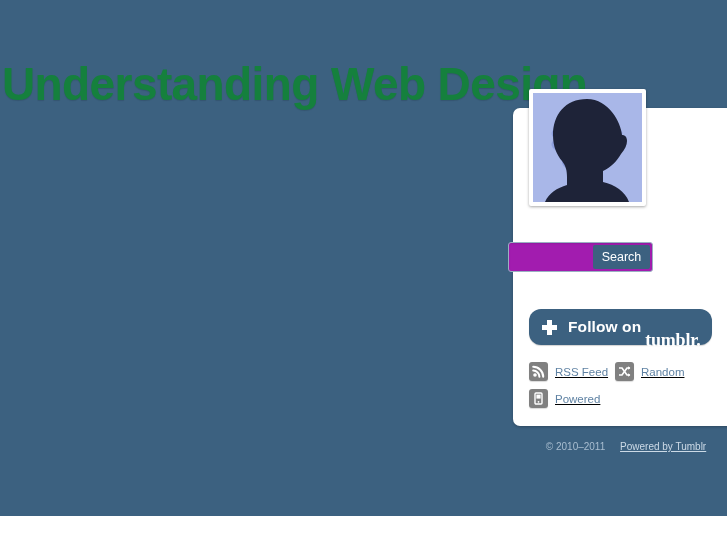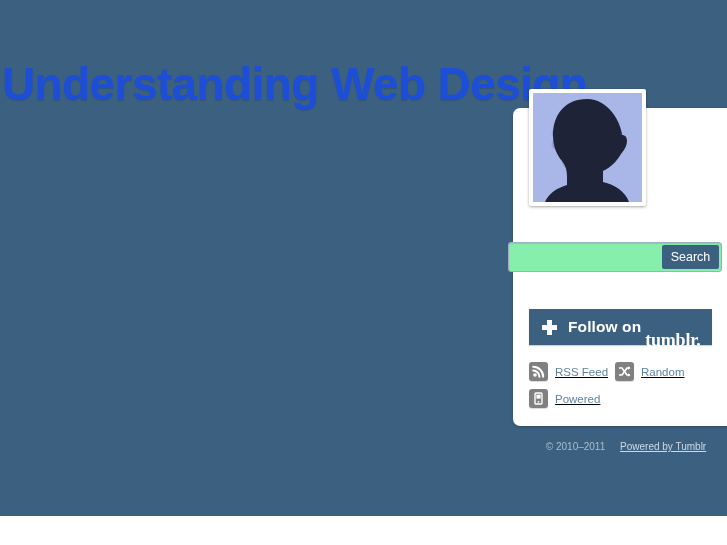--- a/index.html
+++ b/index.html
@@ -29,21 +29,21 @@
     background: #3c6180;
   }
 
   
   #blog-title {
     position: absolute;
     left: 2px;
     top: 24px;
     font-size: 46px;
     font-weight: bold;
-    color: #1d4ed8;
+    color: #15803d;
     letter-spacing: -0.6px;
     line-height: 58px;
     white-space: nowrap;
     text-shadow: 0 1px 1px rgba(0,0,0,0.12);
   }
 
   
   #sidebar-panel {
     position: absolute;
     left: 513px;
@@ -74,23 +74,23 @@
     overflow: hidden;
     background: #a9b7e8;
   }
   #avatar-img svg { display: block; }
 
   
   #search-row {
     position: absolute;
     left: 508px;
     top: 242px;
-    width: 214px;
+    width: 145px;
     height: 30px;
-    background: #86efac;
+    background: #a21caf;
     border: 1px solid #9ab0c2;
     border-radius: 3px;
     box-shadow: inset 0 1px 2px rgba(0,0,0,0.10);
   }
   #search-input {
     position: absolute;
     left: 0; top: 0;
     width: 122px;
     height: 28px;
     border: 0;
@@ -157,21 +157,21 @@
 
   
   #follow-button {
     position: absolute;
     left: 529px;
     top: 309px;
     width: 183px;
     height: 36px;
     background: #3c6180;
     border: 0;
-    border-radius: 0;
+    border-radius: 12px;
     cursor: pointer;
     color: #ffffff;
     display: flex;
     align-items: center;
     padding: 0 0 0 13px;
     box-shadow: 0 1px 1px rgba(0,0,0,0.18);
   }
   #plus-icon {
     width: 15px; height: 15px;
     position: relative;

